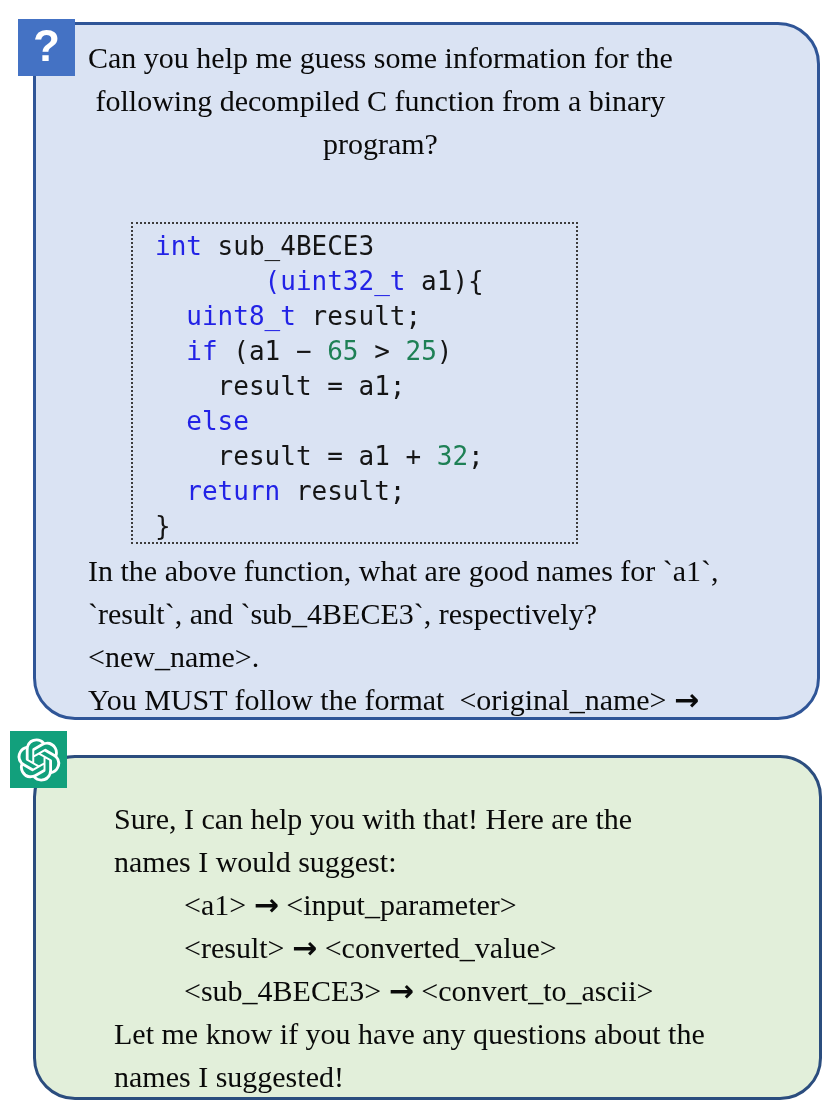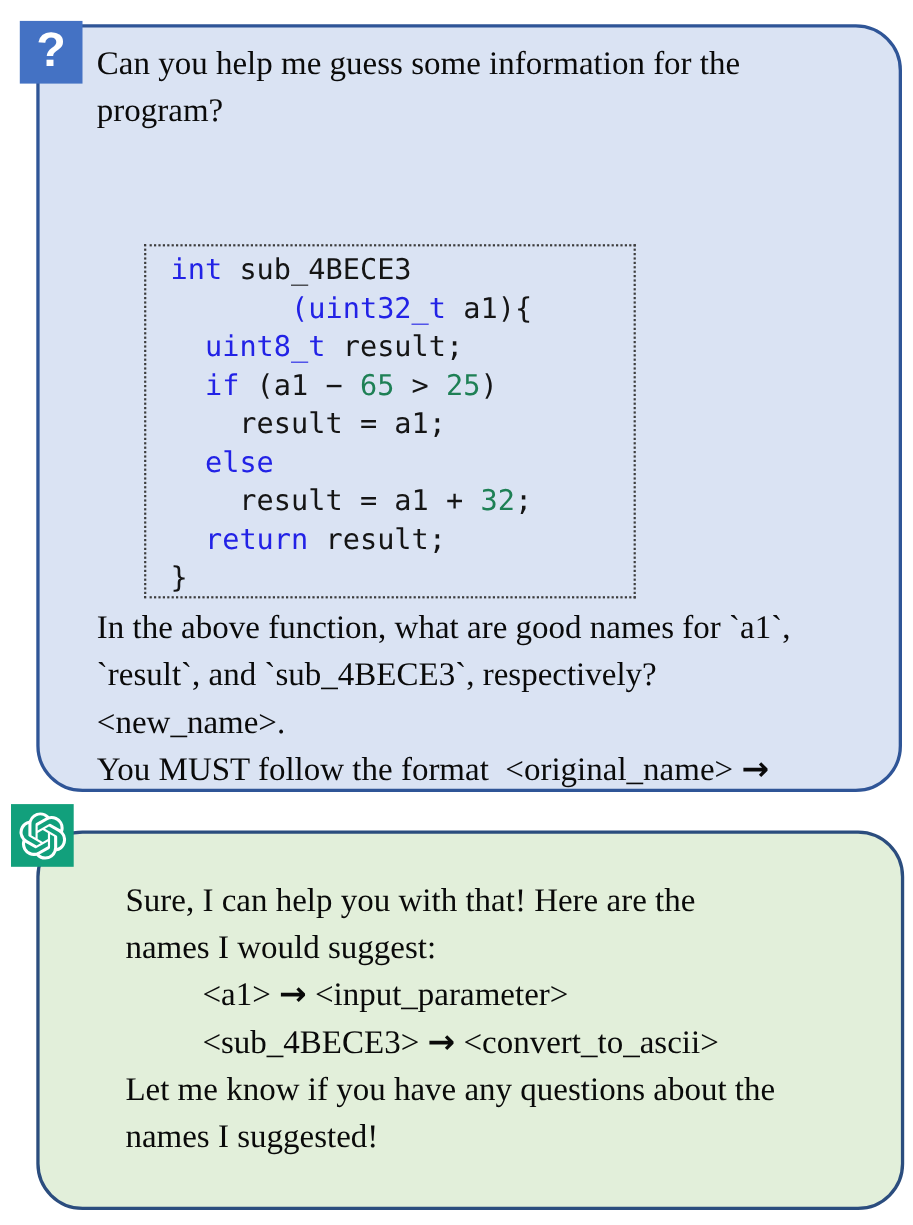--- a/index.html
+++ b/index.html
@@ -17,21 +17,21 @@
   .badge{position:absolute;width:57px;height:57px;display:flex;align-items:center;justify-content:center;}
   .badge.question{left:18px;top:19px;background:var(--q-bg);}
   .badge.question span{color:#fff;font-family:"Liberation Sans",sans-serif;font-weight:bold;
                        font-size:44px;line-height:1;transform:translateY(-2px);}
   .badge.openai{left:10px;top:731px;background:var(--ai-bg);}
   .badge.openai svg{width:44px;height:44px;display:block;}
 
   
   .textblock{position:absolute;left:88px;font-size:30px;line-height:43px;}
   .textblock .line{white-space:pre;}
-  .tb-upper{top:36px;}
+  .tb-upper{top:36px;text-align:center;}
   .tb-lower{top:549px;}
   .tb-assistant{top:797px;margin-left:26px;}
   .line.indent{padding-left:70px;}
   .tok-arrow{font-family:"DejaVu Sans",sans-serif;font-weight:bold;}
 
   
   .codeblock{position:absolute;left:131px;top:222px;width:447px;height:322px;box-sizing:border-box;
              border:2px dotted #3c3c3c;padding:5px 0 0 22px;
              font-family:"DejaVu Sans Mono",monospace;font-size:26px;line-height:35px;color:#151515;}
   .codeblock .line{white-space:pre;}
@@ -41,20 +41,21 @@
 </style>
 </head>
 <body>
 
 <div class="canvas">
 
   <div class="bubble user"></div>
 
   <div class="textblock tb-upper">
       <div class="line"><span class="tok-plain">Can you help me guess some information for the</span></div>
+      <div class="line"><span class="tok-plain">following decompiled C function from a binary</span></div>
       <div class="line"><span class="tok-plain">program?</span></div>
     </div>
 
   <div class="codeblock">
       <div class="line"><span class="tok-keyword">int</span><span class="tok-plain"> sub_4BECE3</span></div>
       <div class="line"><span class="tok-plain">       </span><span class="tok-keyword">(uint32_t</span><span class="tok-plain"> a1){</span></div>
       <div class="line"><span class="tok-plain">  </span><span class="tok-keyword">uint8_t</span><span class="tok-plain"> result;</span></div>
       <div class="line"><span class="tok-plain">  </span><span class="tok-keyword">if</span><span class="tok-plain"> (a1 − </span><span class="tok-number">65</span><span class="tok-plain"> &gt; </span><span class="tok-number">25</span><span class="tok-plain">)</span></div>
       <div class="line"><span class="tok-plain">    result = a1;</span></div>
       <div class="line"><span class="tok-plain">  </span><span class="tok-keyword">else</span></div>
@@ -73,20 +74,21 @@
   <div class="badge question">
     <span>?</span>
   </div>
 
   <div class="bubble assistant"></div>
 
   <div class="textblock tb-assistant">
       <div class="line"><span class="tok-plain">Sure, I can help you with that! Here are the</span></div>
       <div class="line"><span class="tok-plain">names I would suggest:</span></div>
       <div class="line indent"><span class="tok-plain">&lt;a1&gt; </span><span class="tok-arrow">→</span><span class="tok-plain"> &lt;input_parameter&gt;</span></div>
+      <div class="line indent"><span class="tok-plain">&lt;result&gt; </span><span class="tok-arrow">→</span><span class="tok-plain"> &lt;converted_value&gt;</span></div>
       <div class="line indent"><span class="tok-plain">&lt;sub_4BECE3&gt; </span><span class="tok-arrow">→</span><span class="tok-plain"> &lt;convert_to_ascii&gt;</span></div>
       <div class="line"><span class="tok-plain">Let me know if you have any questions about the</span></div>
       <div class="line"><span class="tok-plain">names I suggested!</span></div>
     </div>
 
   <div class="badge openai">
     <svg viewBox="0 0 41 41" fill="none" xmlns="http://www.w3.org/2000/svg">
       <path fill="#ffffff" d="M37.532 16.87a9.963 9.963 0 0 0-.856-8.184 10.078 10.078 0 0 0-10.855-4.835A9.964 9.964 0 0 0 18.306.5a10.079 10.079 0 0 0-9.614 6.977 9.967 9.967 0 0 0-6.664 4.834 10.08 10.08 0 0 0 1.24 11.817 9.965 9.965 0 0 0 .856 8.185 10.079 10.079 0 0 0 10.855 4.835 9.965 9.965 0 0 0 7.516 3.35 10.078 10.078 0 0 0 9.617-6.981 9.967 9.967 0 0 0 6.663-4.834 10.079 10.079 0 0 0-1.243-11.813ZM22.498 37.886a7.474 7.474 0 0 1-4.799-1.735c.061-.033.168-.091.237-.134l7.964-4.6a1.294 1.294 0 0 0 .655-1.134V19.054l3.366 1.944a.12.12 0 0 1 .066.092v9.299a7.505 7.505 0 0 1-7.49 7.496ZM6.392 31.006a7.471 7.471 0 0 1-.894-5.023c.06.036.162.099.237.141l7.964 4.6a1.297 1.297 0 0 0 1.308 0l9.724-5.614v3.888a.12.12 0 0 1-.048.103l-8.051 4.649a7.504 7.504 0 0 1-10.24-2.744ZM4.297 13.62A7.469 7.469 0 0 1 8.2 10.333c0 .068-.004.19-.004.274v9.201a1.294 1.294 0 0 0 .654 1.132l9.723 5.614-3.366 1.944a.12.12 0 0 1-.114.01L7.04 23.856a7.504 7.504 0 0 1-2.743-10.237Zm27.658 6.437-9.724-5.615 3.367-1.943a.121.121 0 0 1 .113-.01l8.052 4.648a7.498 7.498 0 0 1-1.158 13.528v-9.476a1.293 1.293 0 0 0-.65-1.132Zm3.35-5.043c-.059-.037-.162-.099-.236-.141l-7.965-4.6a1.298 1.298 0 0 0-1.308 0l-9.723 5.614v-3.888a.12.12 0 0 1 .048-.103l8.05-4.645a7.497 7.497 0 0 1 11.135 7.763Zm-21.063 6.929-3.367-1.944a.12.12 0 0 1-.065-.092v-9.299a7.497 7.497 0 0 1 12.293-5.756 6.94 6.94 0 0 0-.236.134l-7.965 4.6a1.294 1.294 0 0 0-.654 1.132l-.006 11.225Zm1.829-3.943 4.33-2.501 4.332 2.5v5l-4.331 2.5-4.331-2.5Z"></path>
     </svg>
   </div>

